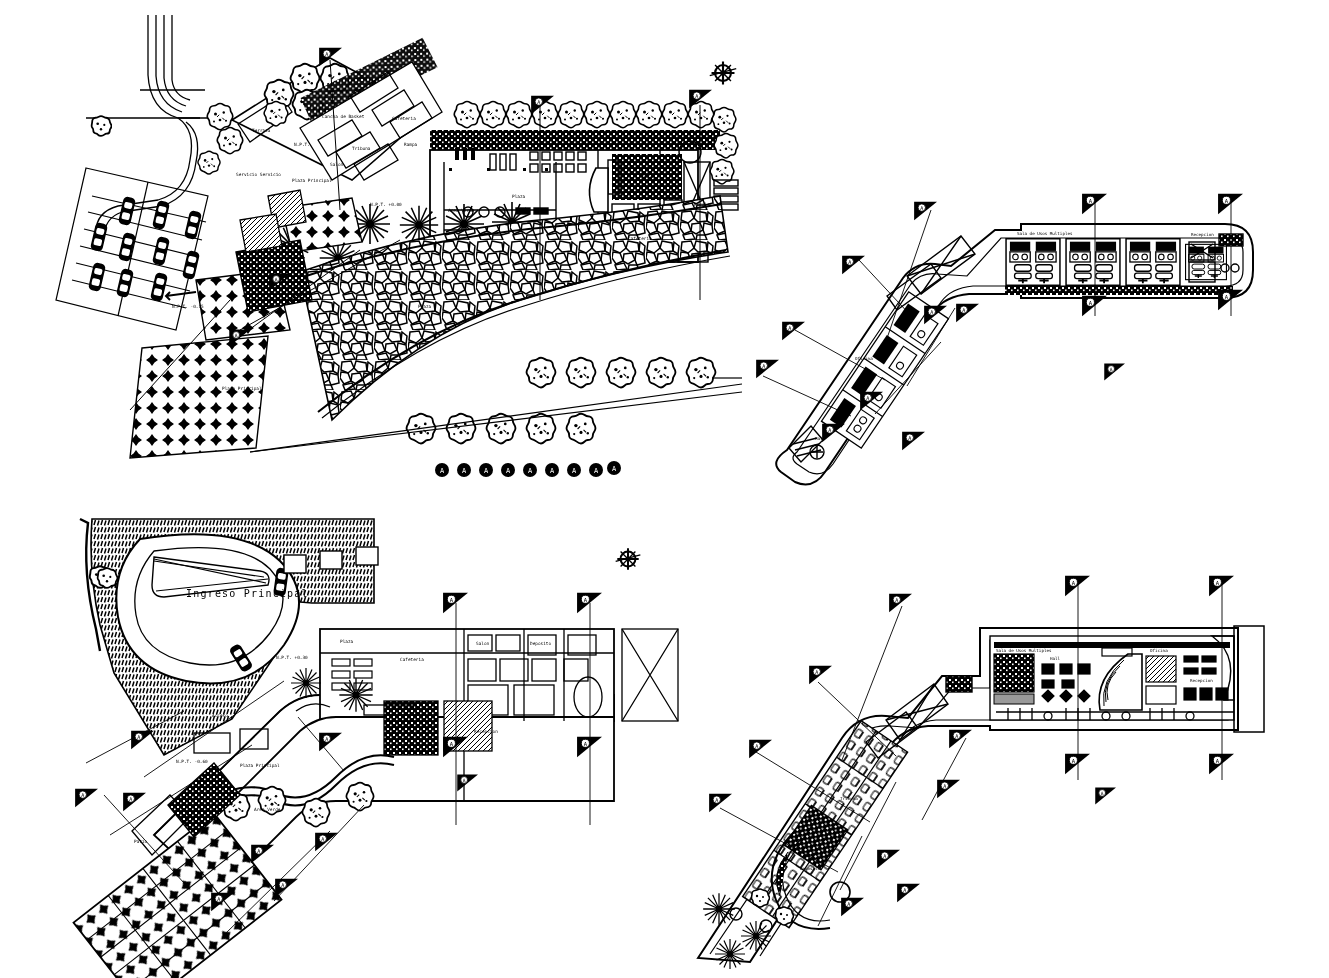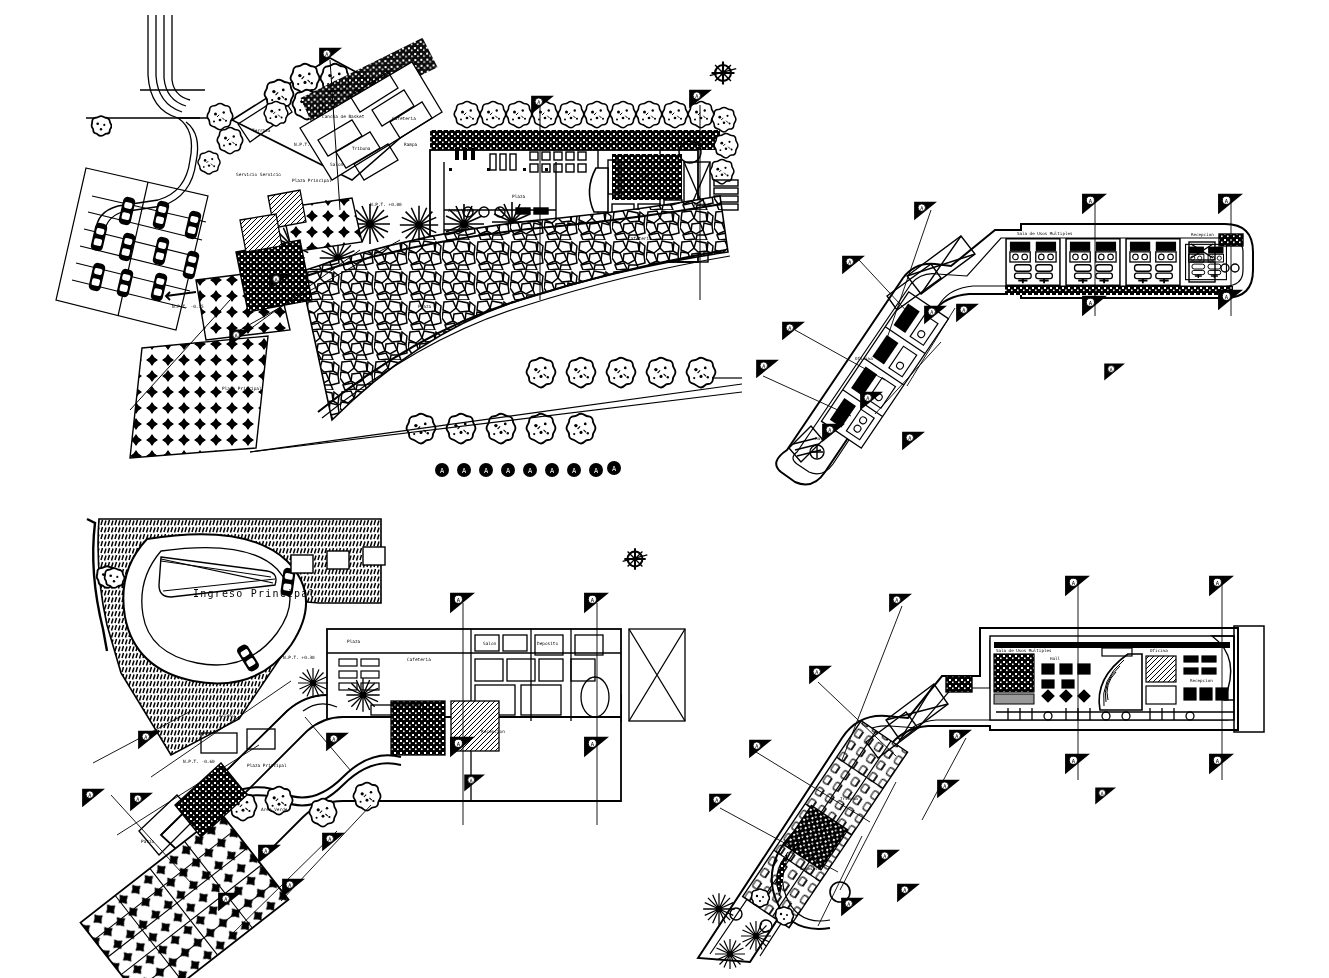--- a/index.html
+++ b/index.html
@@ -500,21 +500,21 @@
 
       <g class="lbl" font-size="4.2">
         <text x="262" y="45">Sala de Usos Multiples</text>
         <text x="436" y="46">Recepcion</text>
         <text x="100" y="170">Oficina</text>
         <text x="60" y="250">Hall</text>
       </g>
     </svg>
   </div>
 
-  <div class="plan" style="left:51px;top:505px;">
+  <div class="plan" style="left:44px;top:505px;">
     <svg width="680" height="470" viewBox="0 0 680 470">
 
       <g>
         <path d="M48 14 Q44 66 56 120 L70 168 L120 250 L188 214 L230 152 L244 96 L268 98 L330 98 L330 14 Z" fill="url(#pat-stipple)" stroke="#000" stroke-width="1.6"></path>
         <path d="M36 14 L44 18 Q38 68 52 124 L56 146" fill="none" stroke="#000" stroke-width="2.4"></path>
       </g>
 
       <g>
         <path d="M96 34 Q196 18 236 56 Q272 92 240 140 Q206 188 142 176 Q84 164 74 112 Q66 66 96 34 Z" fill="#fff" stroke="#000" stroke-width="2"></path>
         <path d="M110 46 Q196 34 226 64 Q252 92 226 128 Q196 168 146 158 Q98 148 92 110 Q86 74 110 46 Z" fill="none" stroke="#000" stroke-width="1.3"></path>

